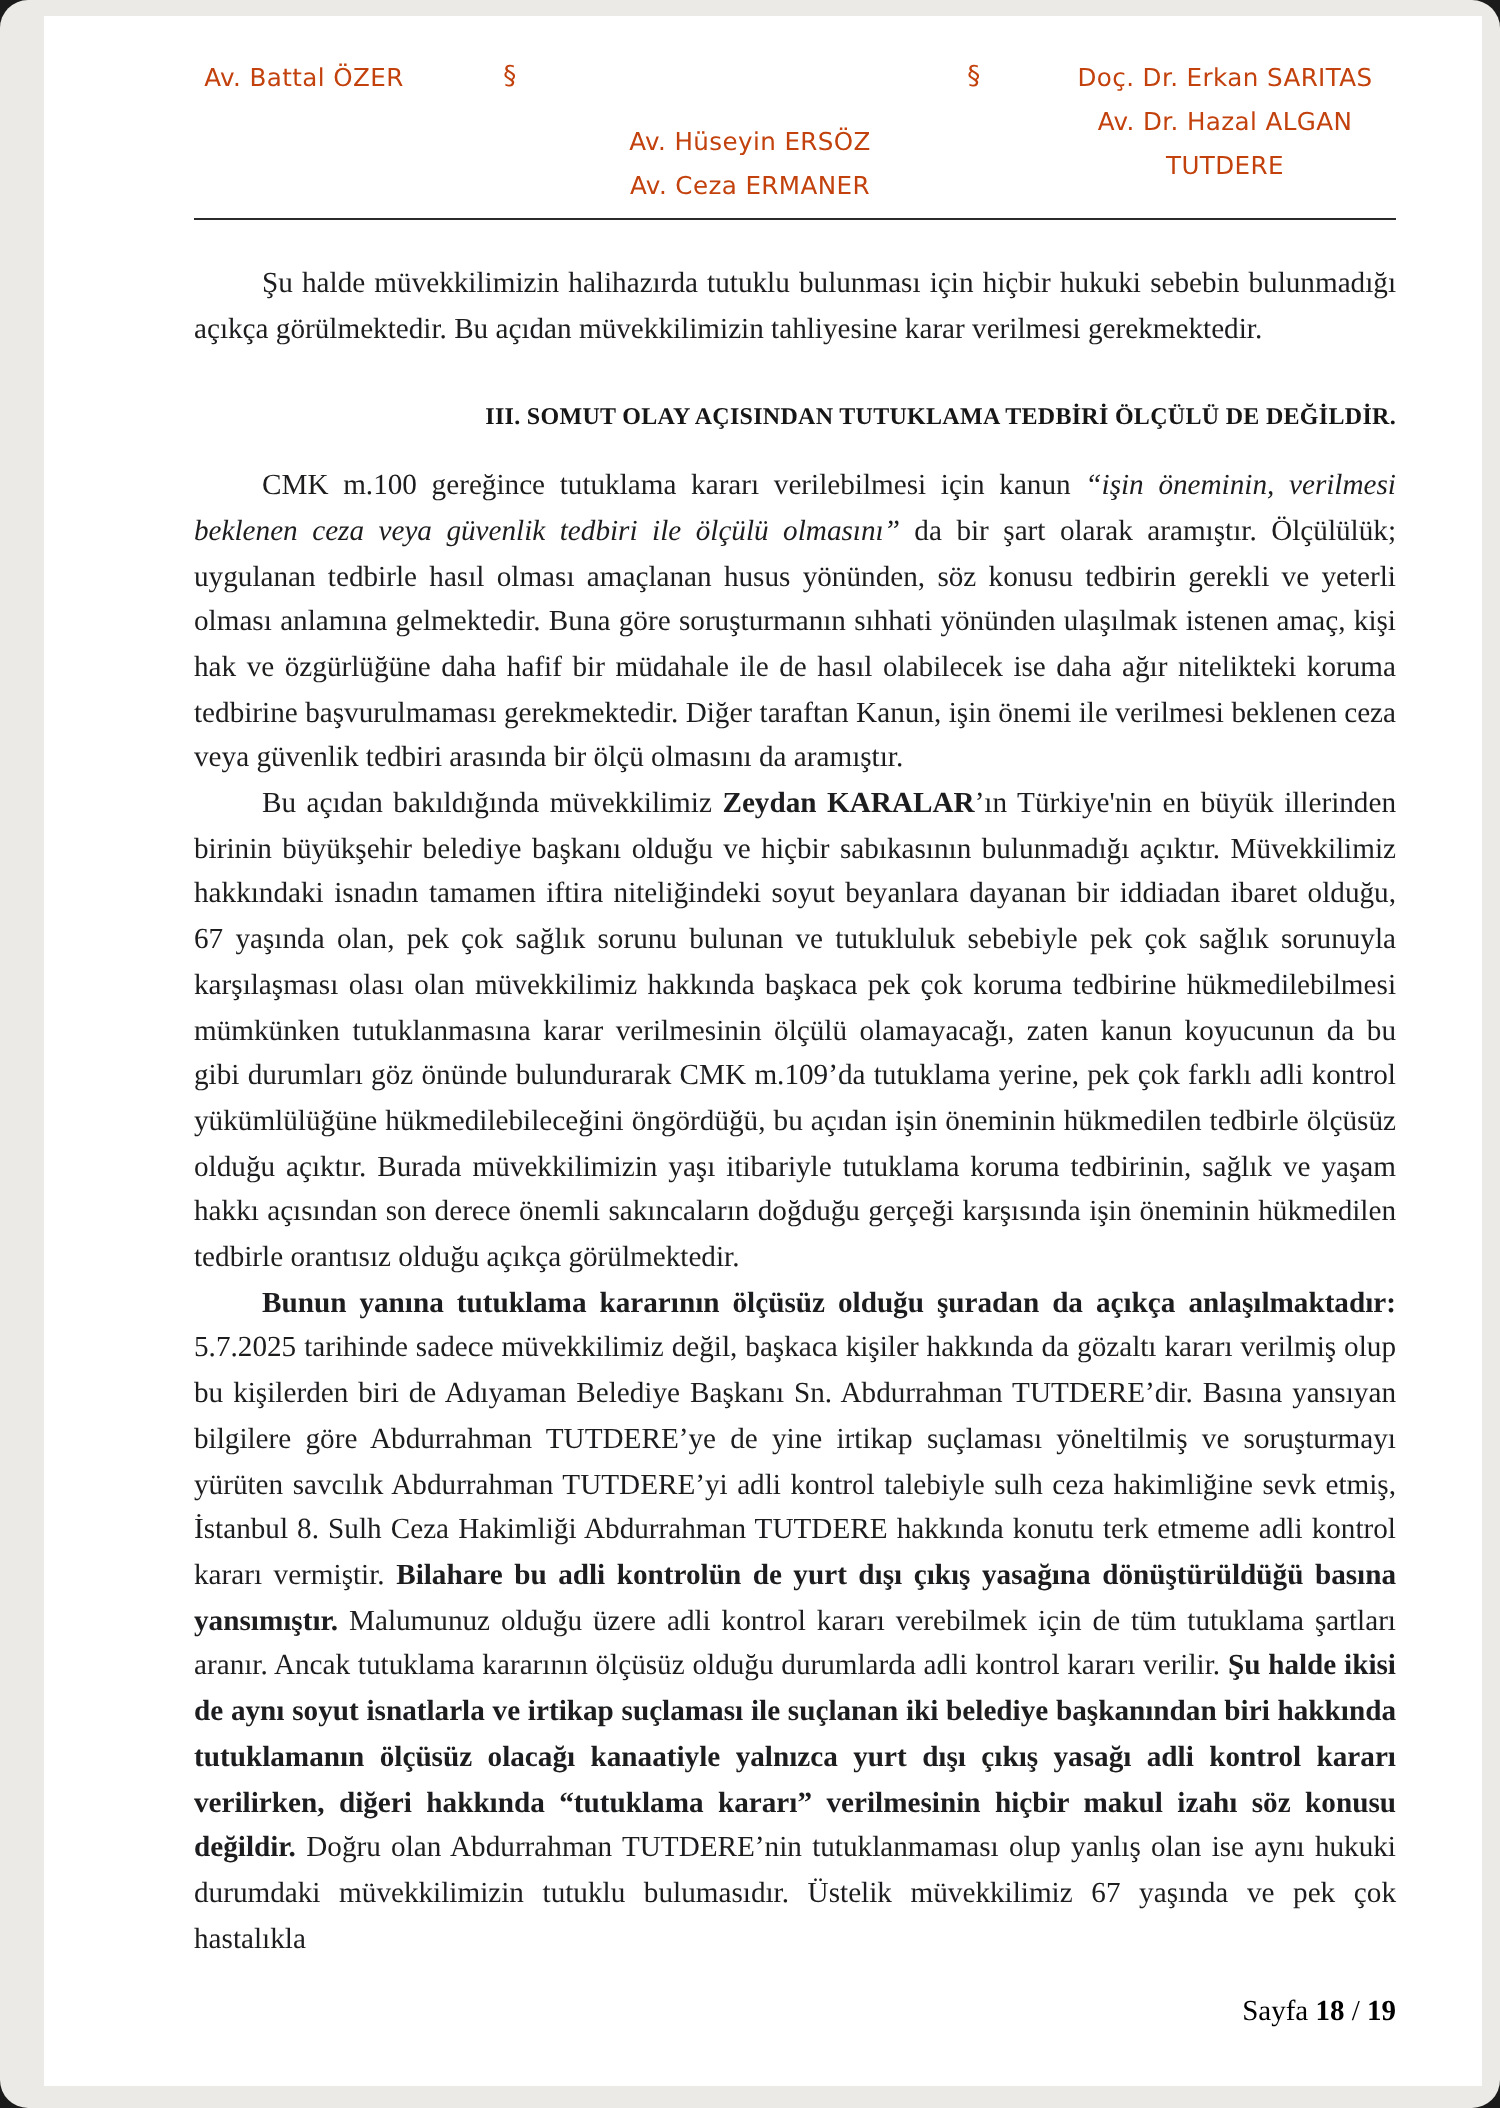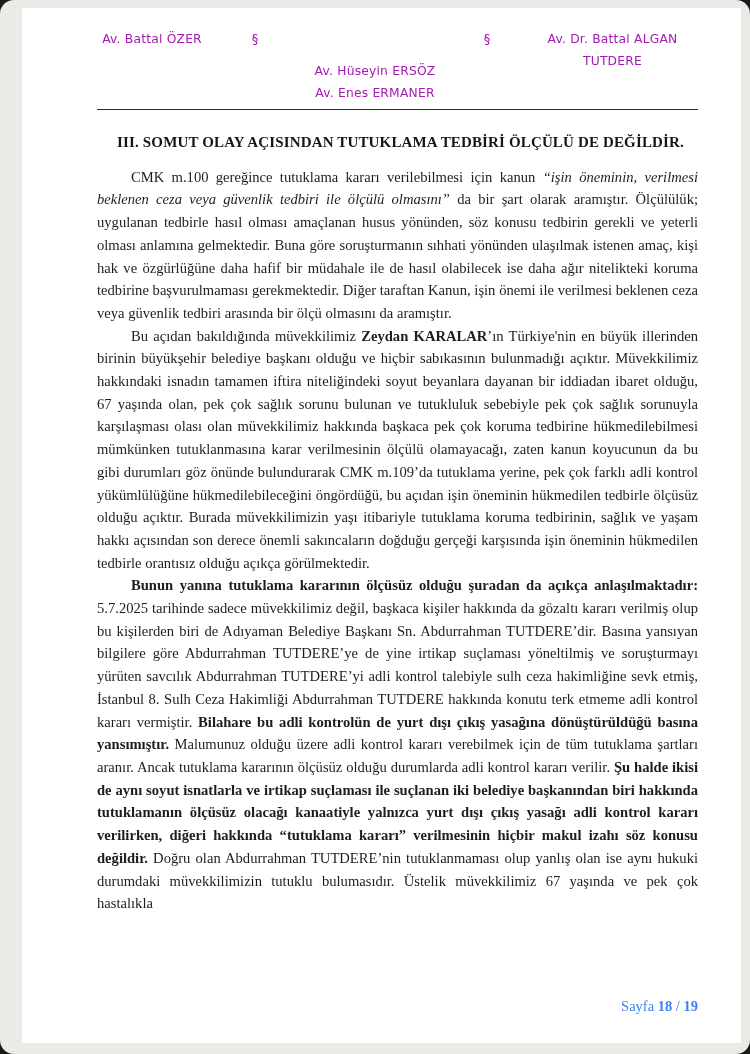--- a/index.html
+++ b/index.html
@@ -16,81 +16,83 @@
   .page {
     position:absolute; top:8px; left:22px; right:9px; bottom:11px;
     background:#ffffff;
   }
   .content { position:absolute; left:75px; right:43px; top:20px; }
 
   
   .header-row {
     display:flex; align-items:flex-start;
     font-family:"DejaVu Sans", sans-serif;
-    font-size:12.3px; line-height:22px; color:#a21caf;
+    font-size:12.3px; line-height:22px; color:#c2410c;
     letter-spacing:0.2px;
   }
   .hdr-col { text-align:center; }
   .hdr-col.c1 { width:110px; }
   .hdr-sep.s1 { width:96px; text-align:center; font-size:13px; }
   .hdr-col.c2 { width:144px;margin-top:32px; }
   .hdr-sep.s2 { width:80px; text-align:center; font-size:13px; }
   .hdr-col.c3 { width:171px; }
   .hdr-line { white-space:nowrap; }
   .hdr-rule { border-top:1.6px solid #2b2b2b; margin-top:5px; }
 
   
   .body-text {
     margin-top:21px;
     font-size:14.6px; line-height:22.7px;
     text-align:justify; color:#1d1d1f;
   }
   .para { margin:0; text-indent:34px; }
   .heading {
-    font-size:15px; font-weight:bold; letter-spacing:0.15px;
-    margin:21px 0 12px 0; text-indent:6px; text-align:center;
+    font-size:12px; font-weight:bold; letter-spacing:0.15px;
+    margin:21px 0 12px 0; text-indent:6px; text-align:right;
     color:#161616;
   }
   .run.normal { font-weight:normal; font-style:normal; }
   .run.bold   { font-weight:bold;   font-style:normal; }
   .run.italic { font-weight:normal; font-style:italic; }
 
   
   .footer {
     position:absolute; right:43px; bottom:28px;
-    font-size:14.5px; color:#3b82f6;
+    font-size:14.5px; color:#000000;
   }
 </style>
 </head>
 <body>
 
 <div class="photo">
   <div class="matte">
     <div class="page">
       <div class="content">
 
         <div class="header-row">
           <div class="hdr-col c1">
               <div class="hdr-line">Av. Battal ÖZER</div>
             </div>
           <div class="hdr-sep s1">§</div>
           <div class="hdr-col c2">
               <div class="hdr-line">Av. Hüseyin ERSÖZ</div>
-              <div class="hdr-line">Av. Enes ERMANER</div>
+              <div class="hdr-line">Av. Ceza ERMANER</div>
             </div>
           <div class="hdr-sep s2">§</div>
           <div class="hdr-col c3">
-              <div class="hdr-line">Av. Dr. Battal ALGAN</div>
+              <div class="hdr-line">Doç. Dr. Erkan SARITAS</div>
+              <div class="hdr-line">Av. Dr. Hazal ALGAN</div>
               <div class="hdr-line">TUTDERE</div>
             </div>
         </div>
 
         <div class="hdr-rule"></div>
 
         <div class="body-text">
+          <p class="para"><span class="run normal">Şu halde müvekkilimizin halihazırda tutuklu bulunması için hiçbir hukuki sebebin bulunmadığı açıkça görülmektedir. Bu açıdan müvekkilimizin tahliyesine karar verilmesi gerekmektedir.</span></p>
           <h3 class="heading">III. SOMUT OLAY AÇISINDAN TUTUKLAMA TEDBİRİ ÖLÇÜLÜ DE DEĞİLDİR.</h3>
           <p class="para"><span class="run normal">CMK m.100 gereğince tutuklama kararı verilebilmesi için kanun </span><span class="run italic">“işin öneminin, verilmesi beklenen ceza veya güvenlik tedbiri ile ölçülü olmasını”</span><span class="run normal"> da bir şart olarak aramıştır. Ölçülülük; uygulanan tedbirle hasıl olması amaçlanan husus yönünden, söz konusu tedbirin gerekli ve yeterli olması anlamına gelmektedir. Buna göre soruşturmanın sıhhati yönünden ulaşılmak istenen amaç, kişi hak ve özgürlüğüne daha hafif bir müdahale ile de hasıl olabilecek ise daha ağır nitelikteki koruma tedbirine başvurulmaması gerekmektedir. Diğer taraftan Kanun, işin önemi ile verilmesi beklenen ceza veya güvenlik tedbiri arasında bir ölçü olmasını da aramıştır.</span></p>
           <p class="para"><span class="run normal">Bu açıdan bakıldığında müvekkilimiz </span><span class="run bold">Zeydan KARALAR</span><span class="run normal">’ın Türkiye'nin en büyük illerinden birinin büyükşehir belediye başkanı olduğu ve hiçbir sabıkasının bulunmadığı açıktır. Müvekkilimiz hakkındaki isnadın tamamen iftira niteliğindeki soyut beyanlara dayanan bir iddiadan ibaret olduğu, 67 yaşında olan, pek çok sağlık sorunu bulunan ve tutukluluk sebebiyle pek çok sağlık sorunuyla karşılaşması olası olan müvekkilimiz hakkında başkaca pek çok koruma tedbirine hükmedilebilmesi mümkünken tutuklanmasına karar verilmesinin ölçülü olamayacağı, zaten kanun koyucunun da bu gibi durumları göz önünde bulundurarak CMK m.109’da tutuklama yerine, pek çok farklı adli kontrol yükümlülüğüne hükmedilebileceğini öngördüğü, bu açıdan işin öneminin hükmedilen tedbirle ölçüsüz olduğu açıktır. Burada müvekkilimizin yaşı itibariyle tutuklama koruma tedbirinin, sağlık ve yaşam hakkı açısından son derece önemli sakıncaların doğduğu gerçeği karşısında işin öneminin hükmedilen tedbirle orantısız olduğu açıkça görülmektedir.</span></p>
           <p class="para"><span class="run bold">Bunun yanına tutuklama kararının ölçüsüz olduğu şuradan da açıkça anlaşılmaktadır:</span><span class="run normal"> 5.7.2025 tarihinde sadece müvekkilimiz değil, başkaca kişiler hakkında da gözaltı kararı verilmiş olup bu kişilerden biri de Adıyaman Belediye Başkanı Sn. Abdurrahman TUTDERE’dir. Basına yansıyan bilgilere göre Abdurrahman TUTDERE’ye de yine irtikap suçlaması yöneltilmiş ve soruşturmayı yürüten savcılık Abdurrahman TUTDERE’yi adli kontrol talebiyle sulh ceza hakimliğine sevk etmiş, İstanbul 8.  Sulh Ceza Hakimliği Abdurrahman TUTDERE hakkında konutu terk etmeme adli kontrol kararı vermiştir. </span><span class="run bold">Bilahare bu adli kontrolün de yurt dışı çıkış yasağına dönüştürüldüğü basına yansımıştır.</span><span class="run normal"> Malumunuz olduğu üzere adli kontrol kararı verebilmek için de tüm tutuklama şartları aranır. Ancak tutuklama kararının ölçüsüz olduğu durumlarda adli kontrol kararı verilir. </span><span class="run bold">Şu halde ikisi de aynı soyut isnatlarla ve irtikap suçlaması ile suçlanan iki belediye başkanından biri hakkında tutuklamanın ölçüsüz olacağı kanaatiyle yalnızca yurt dışı çıkış yasağı adli kontrol kararı verilirken, diğeri hakkında “tutuklama kararı” verilmesinin hiçbir makul izahı söz konusu değildir.</span><span class="run normal"> Doğru olan Abdurrahman TUTDERE’nin tutuklanmaması olup yanlış olan ise aynı hukuki durumdaki müvekkilimizin tutuklu bulumasıdır. Üstelik müvekkilimiz 67 yaşında ve pek çok hastalıkla</span></p>
         </div>
 
       </div>
 
       <div class="footer"><span class="run normal">Sayfa </span><span class="run bold">18</span><span class="run normal"> / </span><span class="run bold">19</span></div>
     </div>

